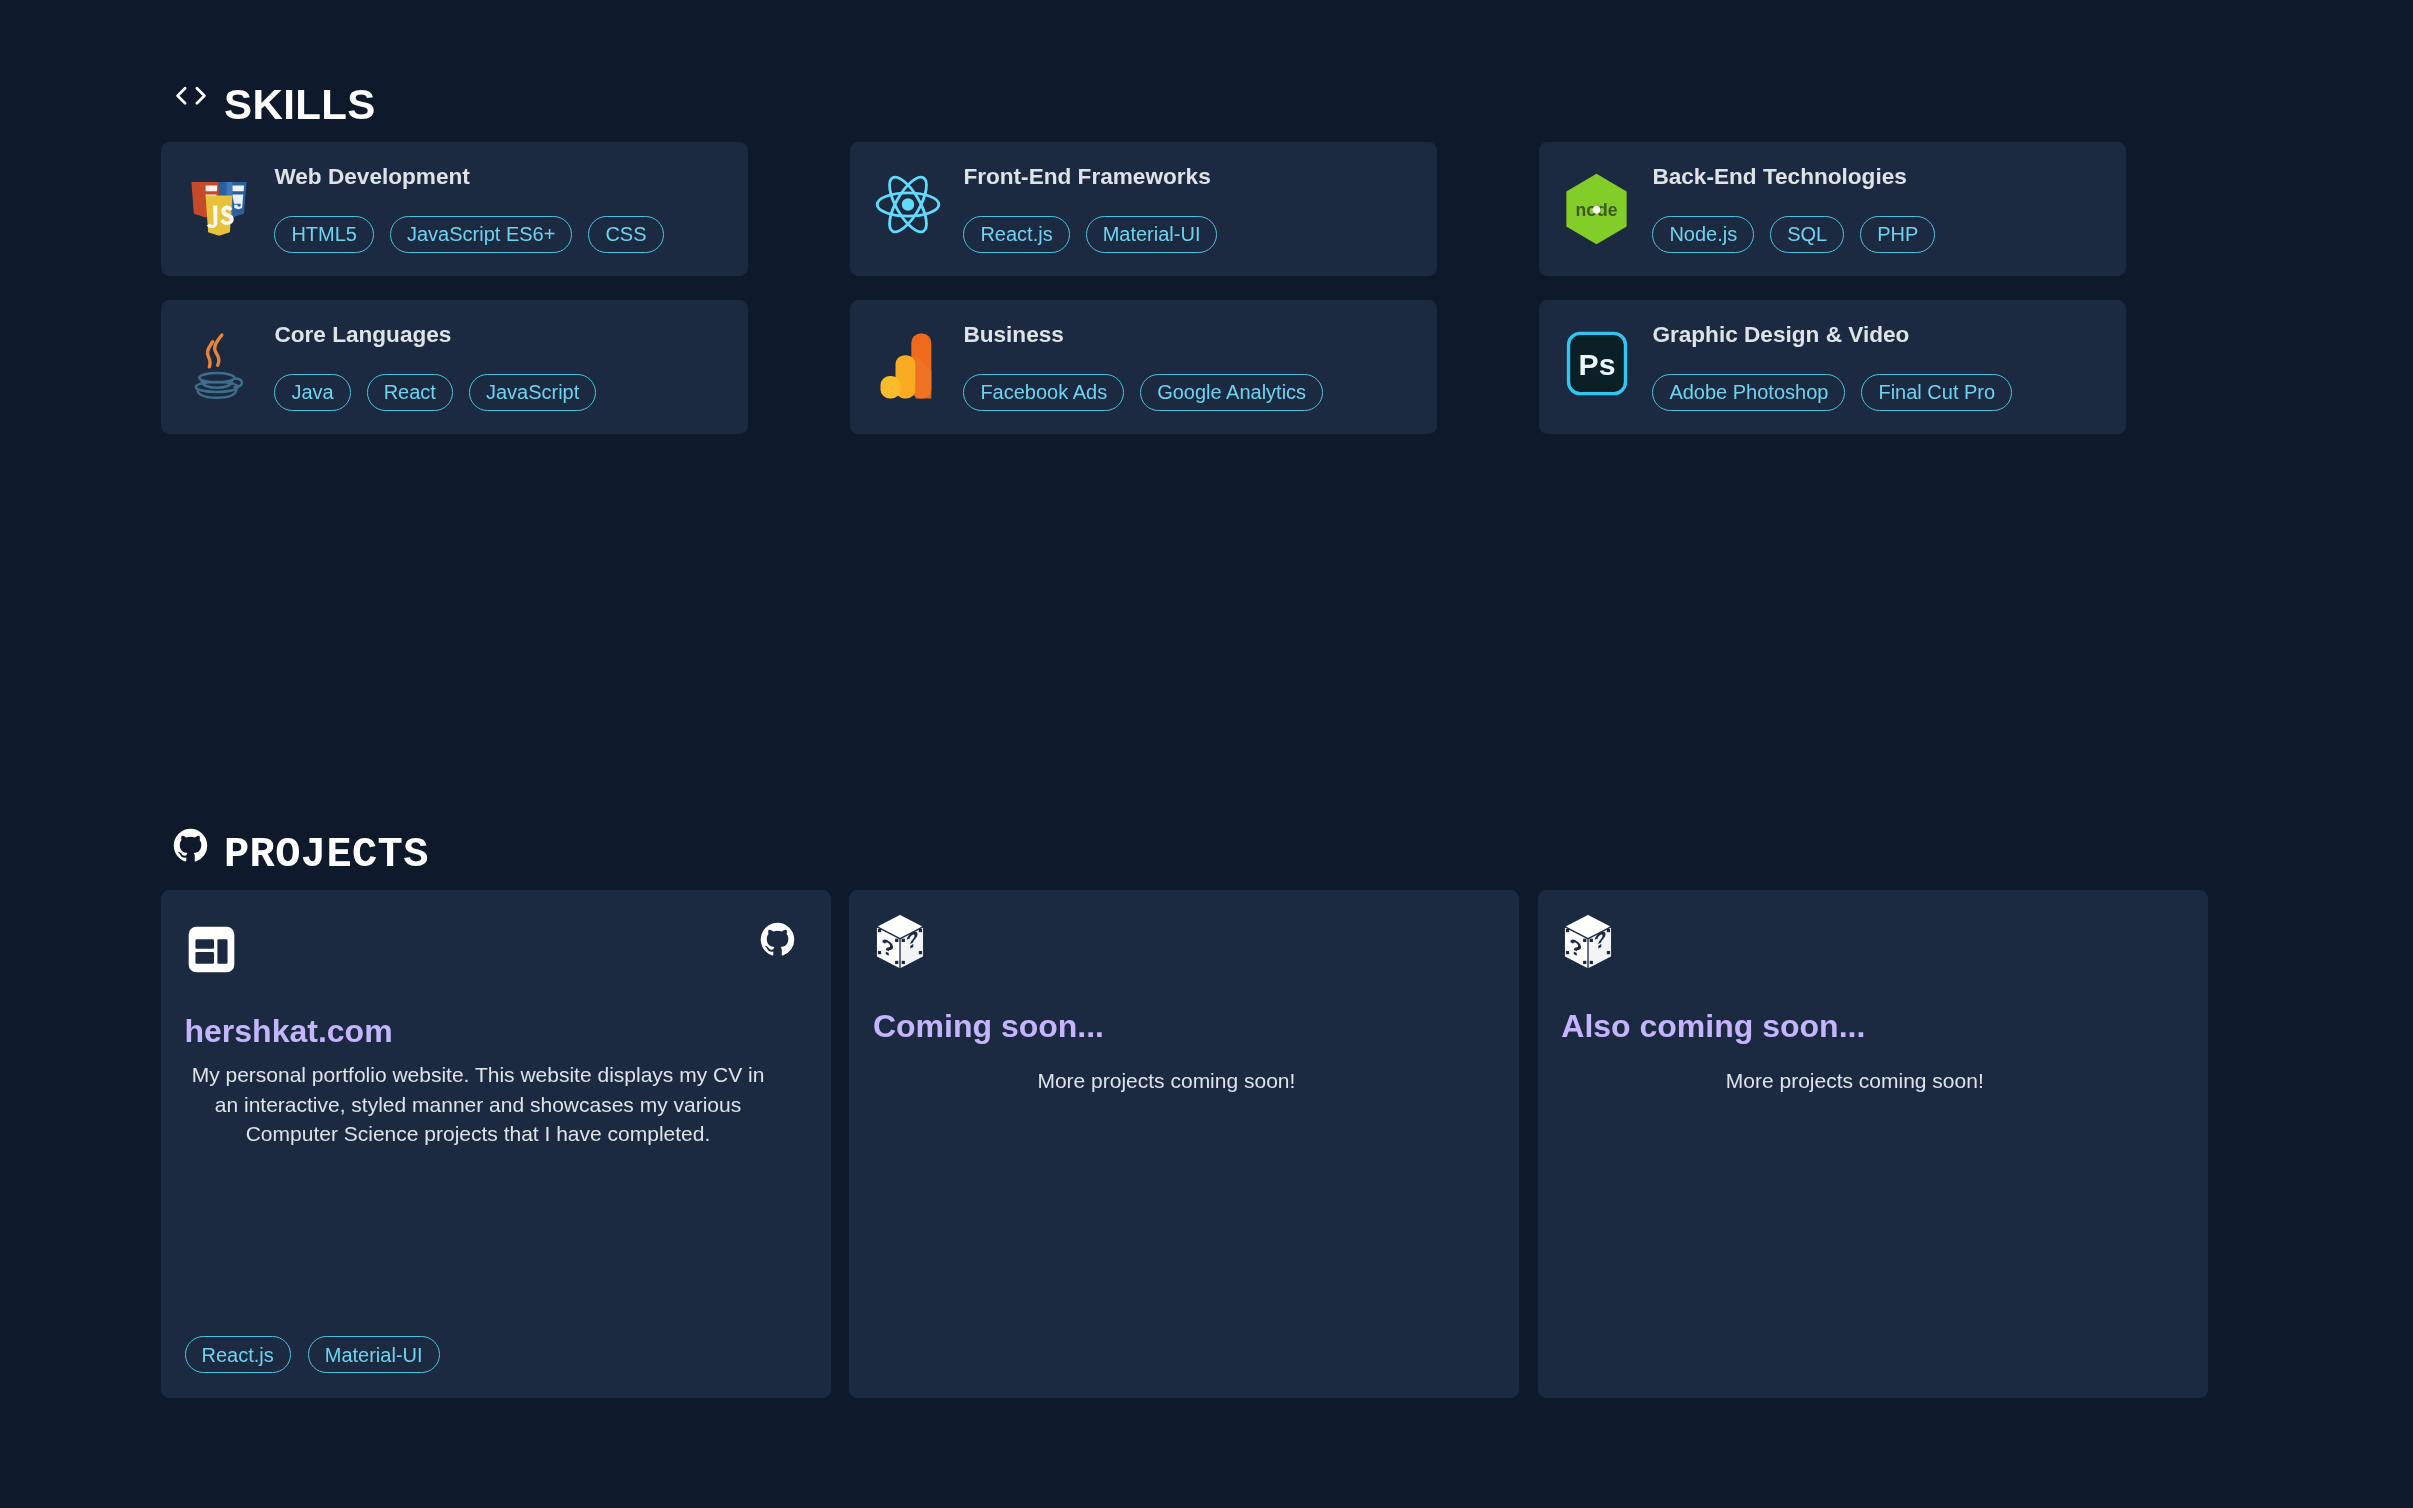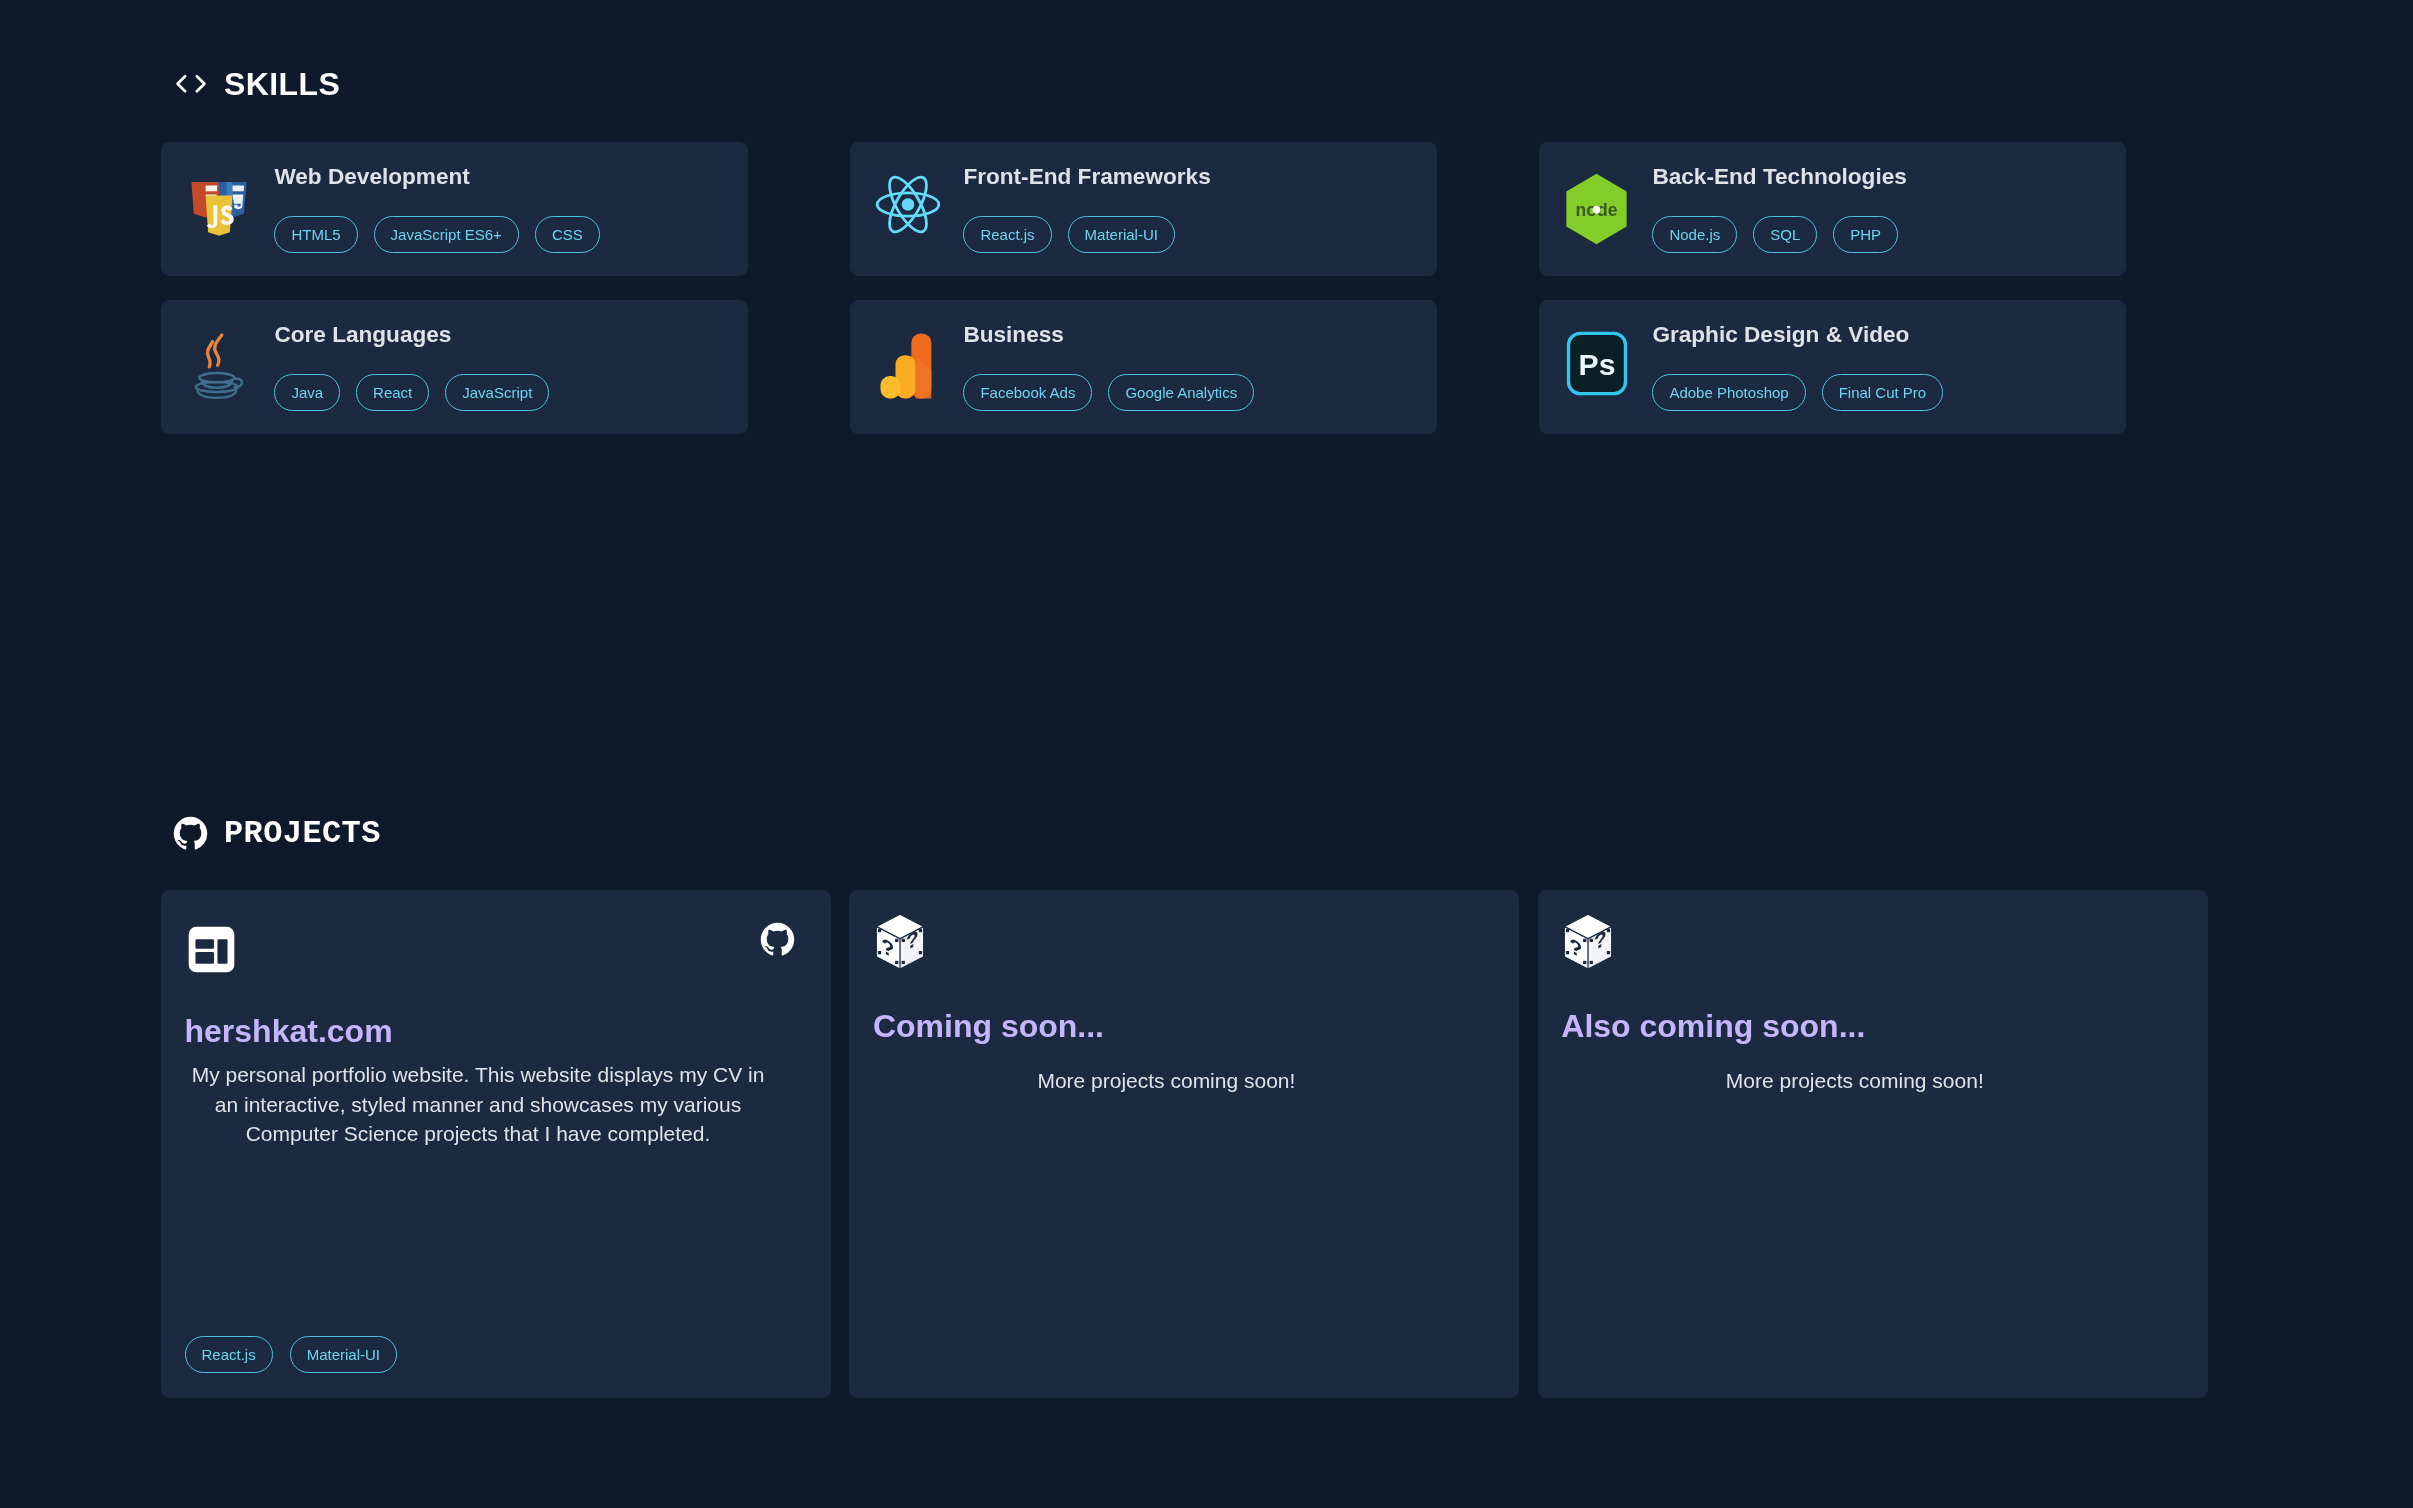--- a/index.html
+++ b/index.html
@@ -17,25 +17,26 @@
   }
 
   
   .section-header {
     display: flex;
     align-items: center;
     gap: 15px;
     position: absolute;
   }
   .section-header .sh-title {
-    font-size: 32px;
+    font-size: 42px;
     font-weight: 700;
     letter-spacing: 0.4px;
     color: #ffffff;
     line-height: 1;
+    margin-top: 19px;
   }
   .sh-icon {
     width: 37px;
     height: 37px;
     display: flex;
     align-items: center;
     justify-content: center;
     flex: none;
   }
   .sh-icon svg { display: block; }
@@ -86,21 +87,21 @@
   .chip {
     border: 1.7px solid #4ec3e0;
     color: #6fd3ef;
     background: transparent;
     border-radius: 18.4px;
     height: 37px;
     padding: 0 16px;
     display: inline-flex;
     align-items: center;
     justify-content: center;
-    font-size: 15px;
+    font-size: 20px;
     line-height: 1;
     white-space: nowrap;
     cursor: pointer;
   }
 
   
   .projects-grid {
     position: absolute;
     left: 161px;
     top: 890px;

